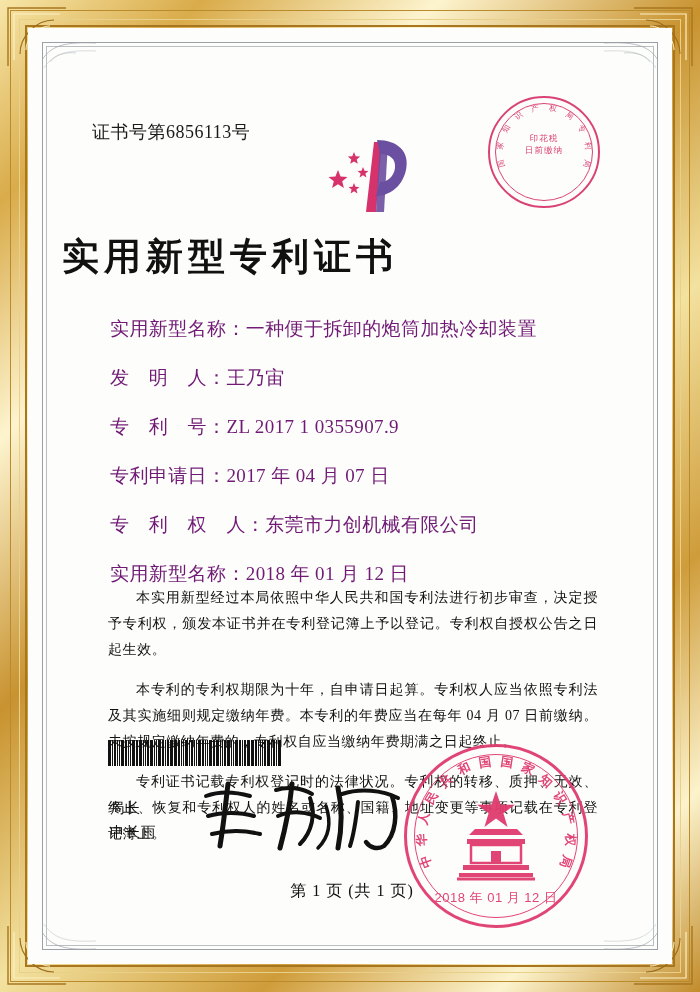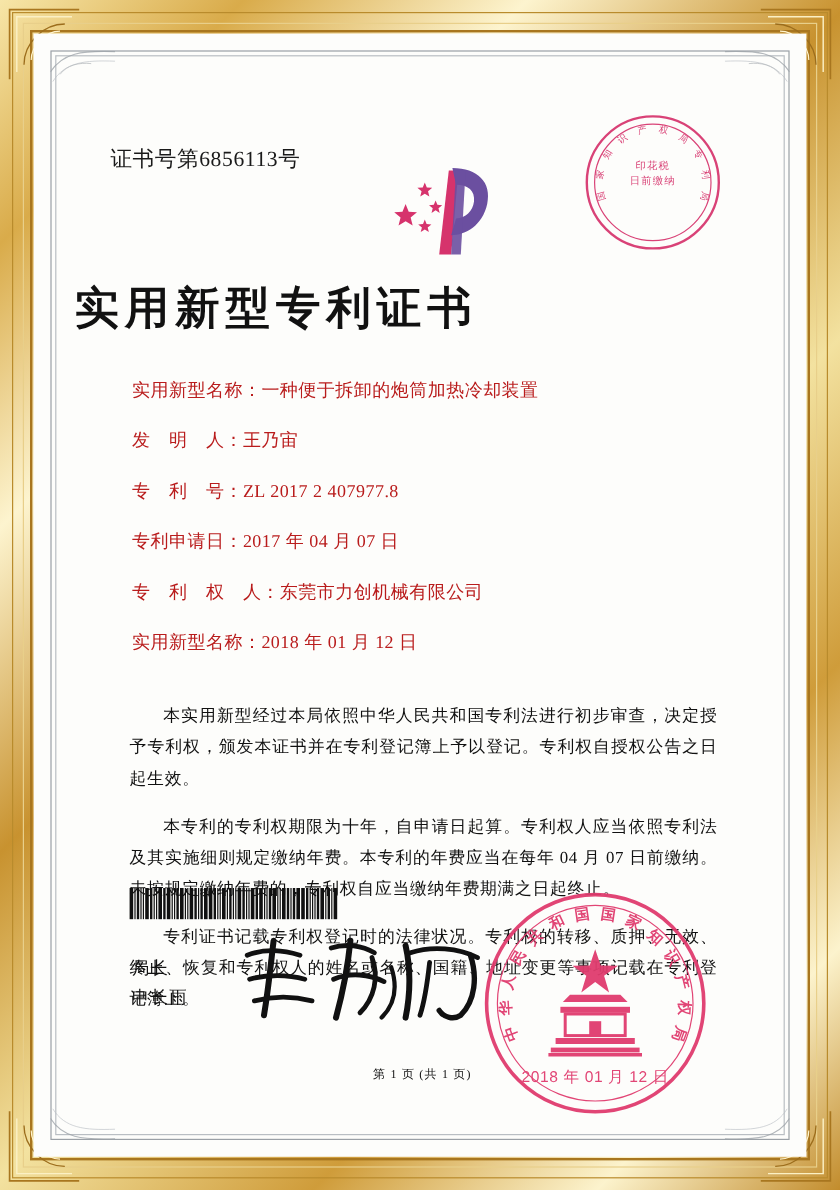--- a/index.html
+++ b/index.html
@@ -170,22 +170,22 @@
     font-family: "Liberation Serif", serif;
   }
 
   .fields {
     position: absolute;
     top: 262px;
     left: 48px;
     right: 40px;
   }
   .field {
-    font-size: 15px;
-    color: #b91c1c;
+    font-size: 19px;
+    color: #701a75;
     margin-bottom: 23px;
     letter-spacing: 0.4px;
     white-space: nowrap;
   }
   .field .lbl { display: inline; }
   .field .val { display: inline; }
 
   .paragraphs {
     position: absolute;
     top: 517px;
@@ -278,21 +278,21 @@
     font-family: "Liberation Sans", sans-serif;
     letter-spacing: 0.5px;
   }
 
   .page-footer {
     position: absolute;
     bottom: 36px;
     left: 0;
     right: 0;
     text-align: center;
-    font-size: 10px;
+    font-size: 16px;
     color: #111;
     letter-spacing: 1px;
   }
 </style>
 </head>
 <body>
 
 <div class="certificate">
 
   <div class="frame-bevel"></div>
@@ -412,21 +412,21 @@
       <div class="title">实用新型专利证书</div>
 
       <div class="fields">
         <div class="field">
           <span class="lbl">实用新型名称：</span><span class="val">一种便于拆卸的炮筒加热冷却装置</span>
         </div>
         <div class="field">
           <span class="lbl">发　明　人：</span><span class="val">王乃宙</span>
         </div>
         <div class="field">
-          <span class="lbl">专　利　号：</span><span class="val">ZL 2017 2 407977.8</span>
+          <span class="lbl">专　利　号：</span><span class="val">ZL 2017 1 0355907.9</span>
         </div>
         <div class="field">
           <span class="lbl">专利申请日：</span><span class="val">2017 年 04 月 07 日</span>
         </div>
         <div class="field">
           <span class="lbl">专　利　权　人：</span><span class="val">东莞市力创机械有限公司</span>
         </div>
         <div class="field">
           <span class="lbl">实用新型名称：</span><span class="val">2018 年 01 月 12 日</span>
         </div>

